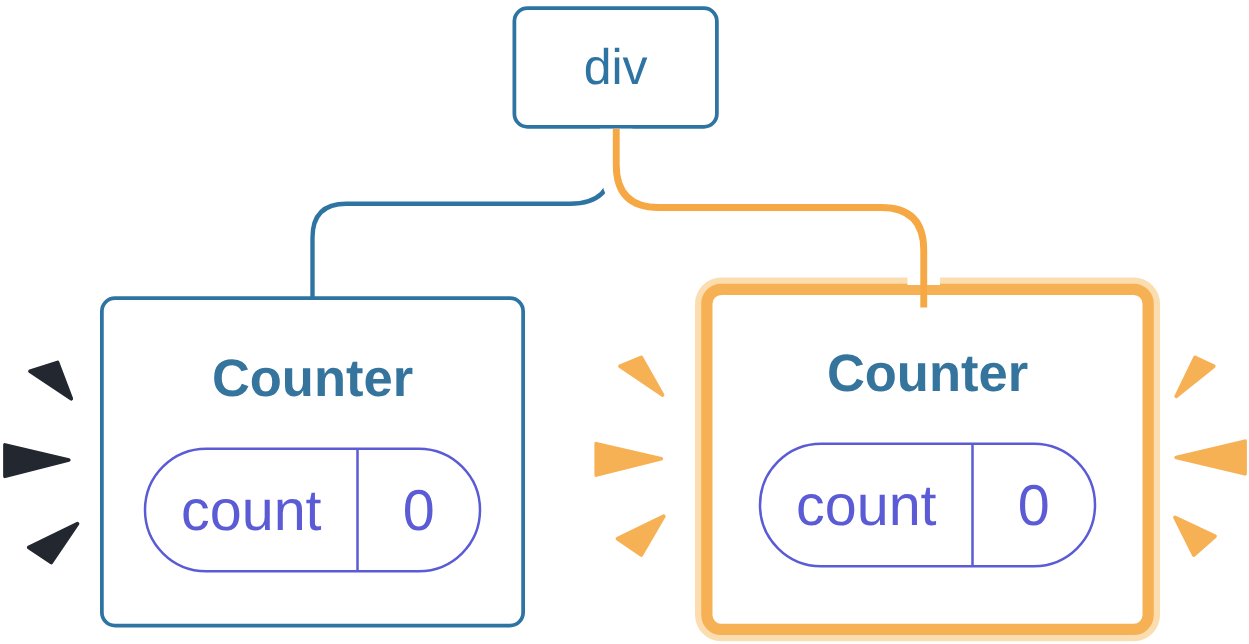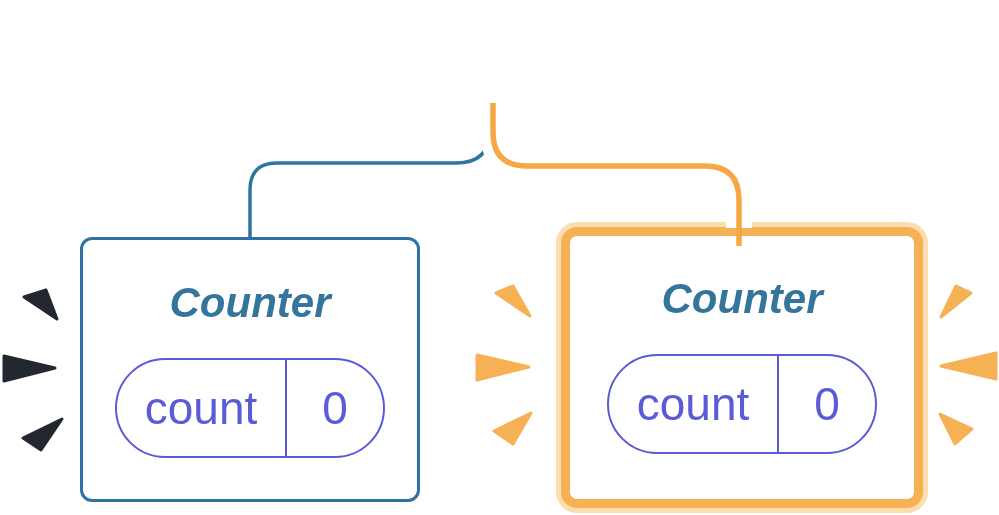--- a/index.html
+++ b/index.html
@@ -39,21 +39,21 @@
   .card.plain{
     left:80px;top:237px;width:340px;height:265px;
     border:3px solid var(--blue);border-radius:12px;
   }
   .card.highlight{
     left:561px;top:227px;width:362px;height:281px;
     border:9px solid var(--orange);border-radius:16px;
     box-shadow:0 0 0 5px var(--pale-orange);
   }
   .counter-title{
-    font-size:42px;line-height:50px;font-weight:600;color:var(--title);font-style:italic;
+    font-size:42px;line-height:50px;font-weight:600;color:var(--title);
   }
   .card.highlight .counter-title{font-weight:800;}
   .pill{
     margin-top:30px;width:270px;height:100px;
     border:2.5px solid var(--purple);border-radius:50px;
     display:flex;overflow:hidden;background:var(--card-bg);
   }
   .pill-cell{
     display:flex;align-items:center;justify-content:center;
     font-size:46px;color:var(--purple);font-weight:500;
@@ -78,20 +78,23 @@
       <polygon class="burst orange" points="477,355 477,380 529,367"></polygon>
       <polygon class="burst orange" points="531,413 494,431 513,444"></polygon>
     </g>
     <g>
       <polygon class="burst orange" points="956,286 971,293 941,317"></polygon>
       <polygon class="burst orange" points="941,366 996,353 996,379"></polygon>
       <polygon class="burst orange" points="940,414 972,429 955,444"></polygon>
     </g>
   </svg>
 
+  <div class="node-root">
+    <span>div</span>
+  </div>
 
   <div class="card plain">
     <div class="counter-title">Counter</div>
     <div class="pill">
       <div class="pill-cell key">count</div>
       <div class="pill-cell val">0</div>
     </div>
   </div>
 
   <div class="card highlight">

